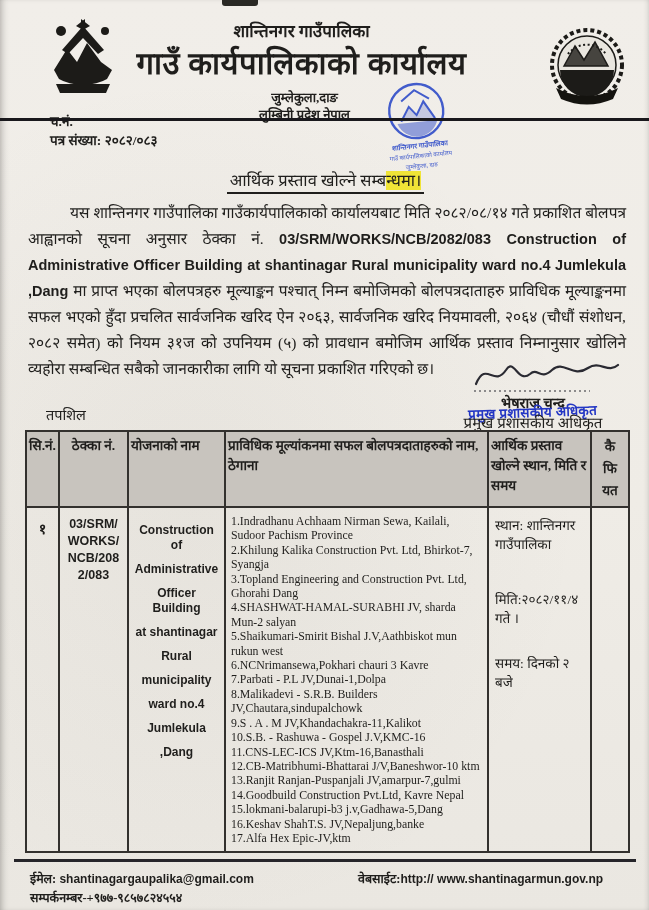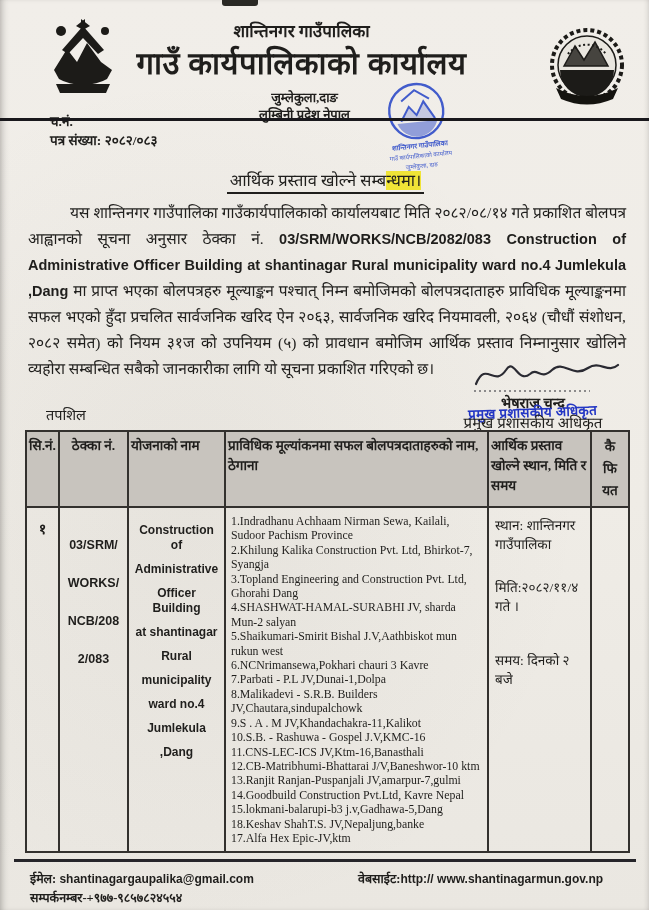--- a/index.html
+++ b/index.html
@@ -50,26 +50,26 @@
   .details-label { left:46px; top:404px; font-size:14.5px; font-weight:400; }
 
   table.tender { position:absolute; left:25px; top:430px; width:603px; border-collapse:collapse; table-layout:fixed; }
   table.tender th, table.tender td { border:2px solid #33312e; vertical-align:top; }
   table.tender th {
     background:#c8c4be; font-weight:700; font-size:13.5px; text-align:left;
     padding:4px 2px; height:72px; line-height:20px;
   }
   table.tender td { height:345px; padding:6px 5px; }
   .c-sn  { text-align:center; font-size:14.5px; font-weight:700; padding-top:10px !important; }
-  .c-contract div { font-family:"Liberation Sans", sans-serif; font-weight:700; font-size:12.5px; text-align:center; margin-top:24px; }
+  .c-contract div { font-family:"Liberation Sans", sans-serif; font-weight:700; font-size:12.5px; text-align:center; margin-top:3px; }
   .c-project div  { font-family:"Liberation Sans", sans-serif; font-weight:700; font-size:12px;  text-align:center; margin-top:9px; line-height:15px; }
   .c-bidders div  { font-size:11.8px; line-height:14.4px; font-family:"Liberation Serif", serif; }
   .c-open { font-size:13.5px; line-height:19px; padding:8px 6px !important; }
-  .c-open .gap1 { margin-top:24px; }
-  .c-open .gap2 { margin-top:35px; }
+  .c-open .gap1 { margin-top:36px; }
+  .c-open .gap2 { margin-top:26px; }
   .th-remarks div { text-align:center; line-height:22px; }
   .th-center { text-align:center !important; }
 
   .foot-rule { top:859px; left:14px; width:622px; border-top:3px solid #26252a; }
   .foot { font-size:12.5px; font-weight:700; }
   .foot .sans { font-family:"Liberation Sans", sans-serif; font-size:12px; }
   .f-email   { left:30px;  top:870px; }
   .f-contact { left:30px;  top:889px; }
   .f-web     { left:358px; top:870px; }
   .f-info    { left:358px; top:889px; }
@@ -193,21 +193,21 @@
         <div>6.NCNrimansewa,Pokhari chauri 3 Kavre</div>
         <div>7.Parbati - P.L JV,Dunai-1,Dolpa</div>
         <div>8.Malikadevi - S.R.B. Builders JV,Chautara,sindupalchowk</div>
         <div>9.S . A . M JV,Khandachakra-11,Kalikot</div>
         <div>10.S.B. - Rashuwa - Gospel J.V,KMC-16</div>
         <div>11.CNS-LEC-ICS JV,Ktm-16,Banasthali</div>
         <div>12.CB-Matribhumi-Bhattarai J/V,Baneshwor-10 ktm</div>
         <div>13.Ranjit Ranjan-Puspanjali JV,amarpur-7,gulmi</div>
         <div>14.Goodbuild Construction Pvt.Ltd, Kavre Nepal</div>
         <div>15.lokmani-balarupi-b3 j.v,Gadhawa-5,Dang</div>
-        <div>18.Keshav ShahT.S. JV,Nepaljung,banke</div>
+        <div>16.Keshav ShahT.S. JV,Nepaljung,banke</div>
         <div>17.Alfa Hex Epic-JV,ktm</div>
       </td>
       <td class="c-open">
         <div>स्थान: शान्तिनगर गाउँपालिका</div>
         <div class="gap1">मिति:२०८२/११/४ गते ।</div>
         <div class="gap2">समय: दिनको २ बजे</div>
       </td>
       <td></td>
     </tr>
   </tbody>

